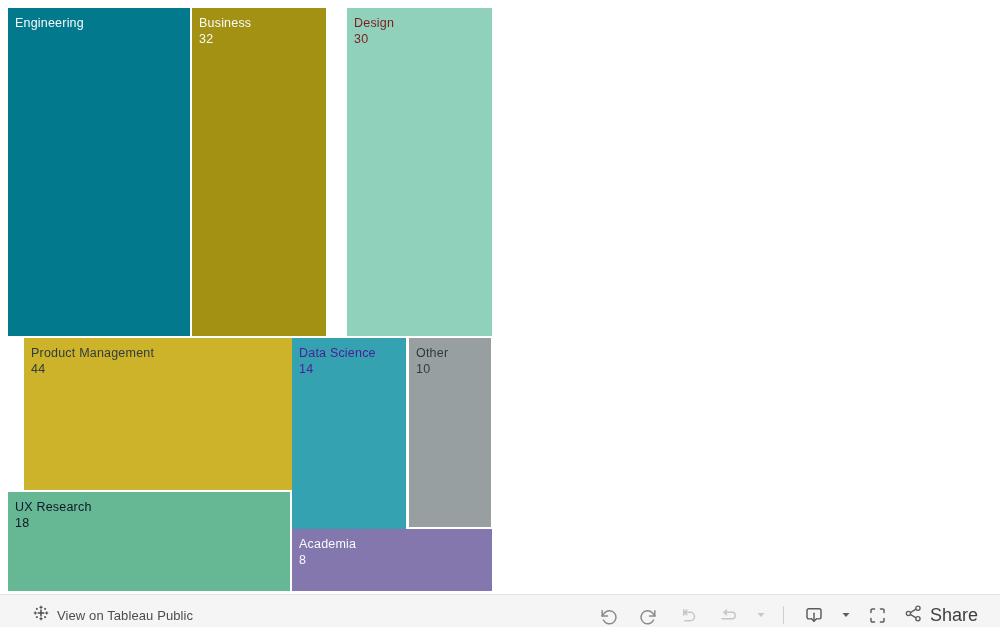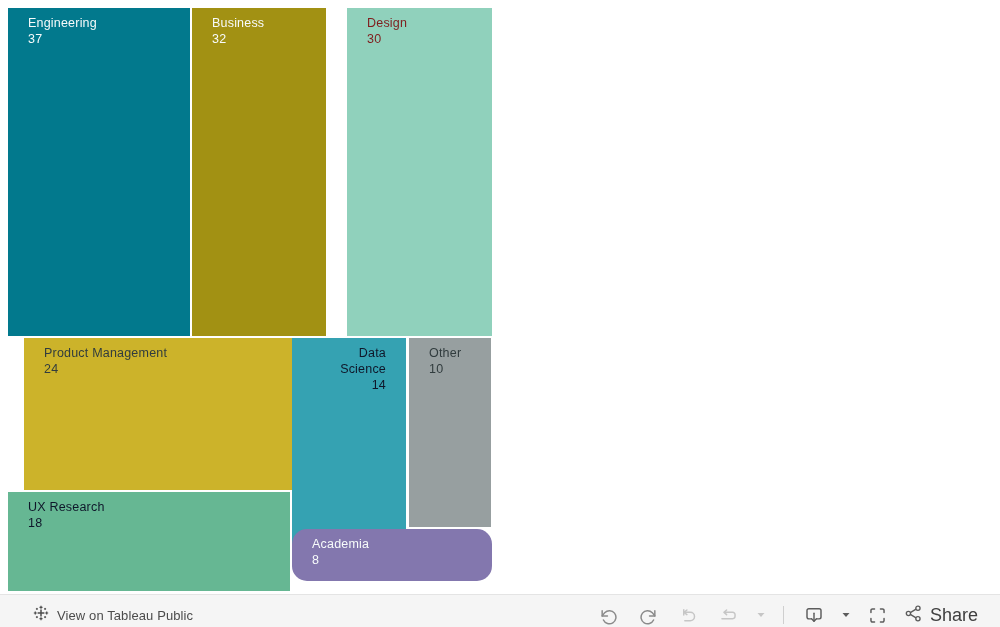--- a/index.html
+++ b/index.html
@@ -13,21 +13,21 @@
 
   
   .treemap {
     position: absolute;
     left: 8px; top: 8px;
     width: 484px; height: 583px;
   }
   .tile {
     position: absolute;
     overflow: hidden;
-    padding: 7px 20px;
+    padding: 7px 7px;
     cursor: default;
   }
   .tile .t-label {
     display: block;
     font-size: 12.5px;
     line-height: 16px;
     letter-spacing: 0.2px;
   }
   .tile .t-value {
     display: block;
@@ -100,47 +100,46 @@
   .logo-icon { color: #4c4c4c; }
 </style>
 </head>
 <body>
 
 <div class="stage">
 
   <div id="treemap" class="treemap">
       <div class="tile" style="left: 0px; top: 0px; width: 182px; height: 328px; background: rgb(2, 121, 141); color: rgb(247, 251, 251);">
         <span class="t-label">Engineering</span>
-        <span class="t-value">37</span>
       </div>
       <div class="tile" style="left: 184px; top: 0px; width: 134px; height: 328px; background: rgb(162, 145, 19); color: rgb(247, 251, 251);">
         <span class="t-label">Business</span>
         <span class="t-value">32</span>
       </div>
       <div class="tile" style="left: 339px; top: 0px; width: 145px; height: 328px; background: rgb(144, 209, 188); color: #7f1d1d;">
         <span class="t-label">Design</span>
         <span class="t-value">30</span>
       </div>
       <div class="tile" style="left: 16px; top: 330px; width: 282px; height: 152px; background: rgb(204, 179, 42); color: rgb(49, 60, 62);">
         <span class="t-label">Product Management</span>
-        <span class="t-value">24</span>
+        <span class="t-value">44</span>
       </div>
       <div class="tile" style="left: 0px; top: 484px; width: 282px; height: 99px; background: rgb(102, 183, 147); color: #0f172a;">
         <span class="t-label">UX Research</span>
         <span class="t-value">18</span>
       </div>
-      <div class="tile" style="left: 284px; top: 330px; width: 114px; height: 226px; background: rgb(53, 162, 178); color: #0f172a; text-align: right;">
+      <div class="tile" style="left: 284px; top: 330px; width: 114px; height: 226px; background: rgb(53, 162, 178); color: #4c1d95;">
         <span class="t-label">Data Science</span>
         <span class="t-value">14</span>
       </div>
       <div class="tile" style="left: 401px; top: 330px; width: 82px; height: 189px; background: rgb(151, 159, 160); color: rgb(49, 60, 62);">
         <span class="t-label">Other</span>
         <span class="t-value">10</span>
       </div>
-      <div class="tile" style="left: 284px; top: 521px; width: 200px; height: 52px; background: rgb(131, 119, 174); color: rgb(247, 251, 251); border-radius: 15px;">
+      <div class="tile" style="left: 284px; top: 521px; width: 200px; height: 62px; background: rgb(131, 119, 174); color: rgb(247, 251, 251);">
         <span class="t-label">Academia</span>
         <span class="t-value">8</span>
       </div>
     </div>
 
   <div class="footer">
 
     <a class="footer-left">
       <span class="logo-icon">
         <svg width="16" height="16" viewBox="0 0 16 16" fill="none" stroke="currentColor">

